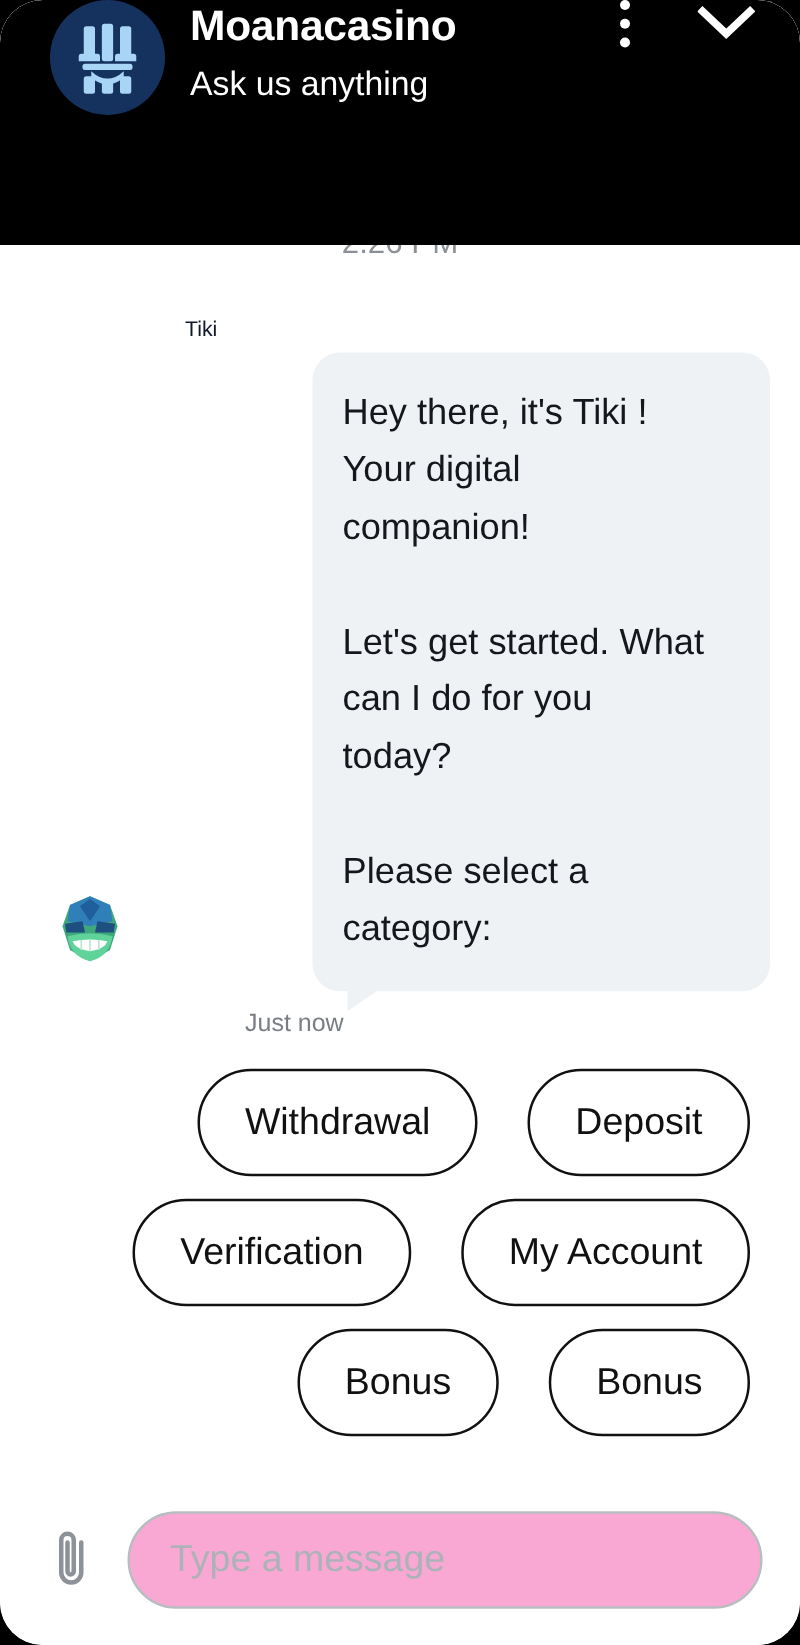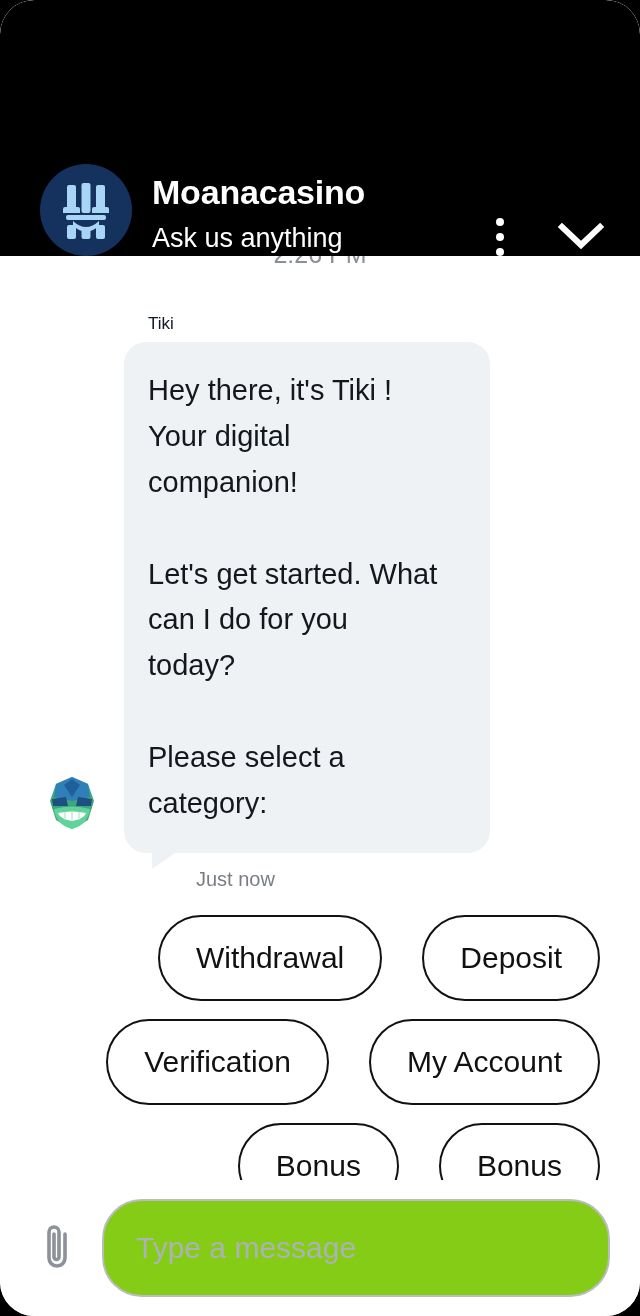--- a/index.html
+++ b/index.html
@@ -21,24 +21,24 @@
     overflow: hidden;
     display: flex;
     flex-direction: column;
   }
 
   
   .header {
     position: relative;
     z-index: 5;
     flex: 0 0 auto;
-    height: 256px;
+    height: 196px;
     background: #000000;
     display: flex;
-    align-items: flex-end;
+    align-items: flex-start;
     padding: 0 24px 0 40px;
     border-top-left-radius: 34px;
     border-top-right-radius: 34px;
   }
 
   .brand-avatar {
     flex: 0 0 auto;
     width: 92px;
     height: 92px;
     border-radius: 50%;
@@ -129,20 +129,21 @@
     color: #0f172a;
     font-size: 17px;
     margin: 46px 0 8px 124px;
     line-height: 1.2;
   }
 
   .msg-row {
     position: relative;
     display: flex;
     align-items: flex-end;
+    justify-content: flex-end;
   }
 
   .msg-avatar {
     position: absolute;
     left: 20px;
     bottom: 22px;
     width: 56px;
     height: 56px;
     flex: 0 0 auto;
   }
@@ -228,24 +229,24 @@
     cursor: pointer;
     display: flex;
     align-items: center;
     justify-content: center;
     padding: 0;
   }
   .attach-btn svg { display: block; }
 
   .msg-input {
     flex: 1 1 auto;
-    height: 98px;
+    height: 78px;
     border: 2px solid #b9bcc0;
     border-radius: 40px;
-    background: #84cc16;
+    background: #f9a8d4;
     padding: 0 32px;
     font-family: "Liberation Sans", sans-serif;
     font-size: 30px;
     color: #14181c;
     outline: none;
   }
   .msg-input::placeholder { color: #adb2b8; }
 </style>
 </head>
 <body>

